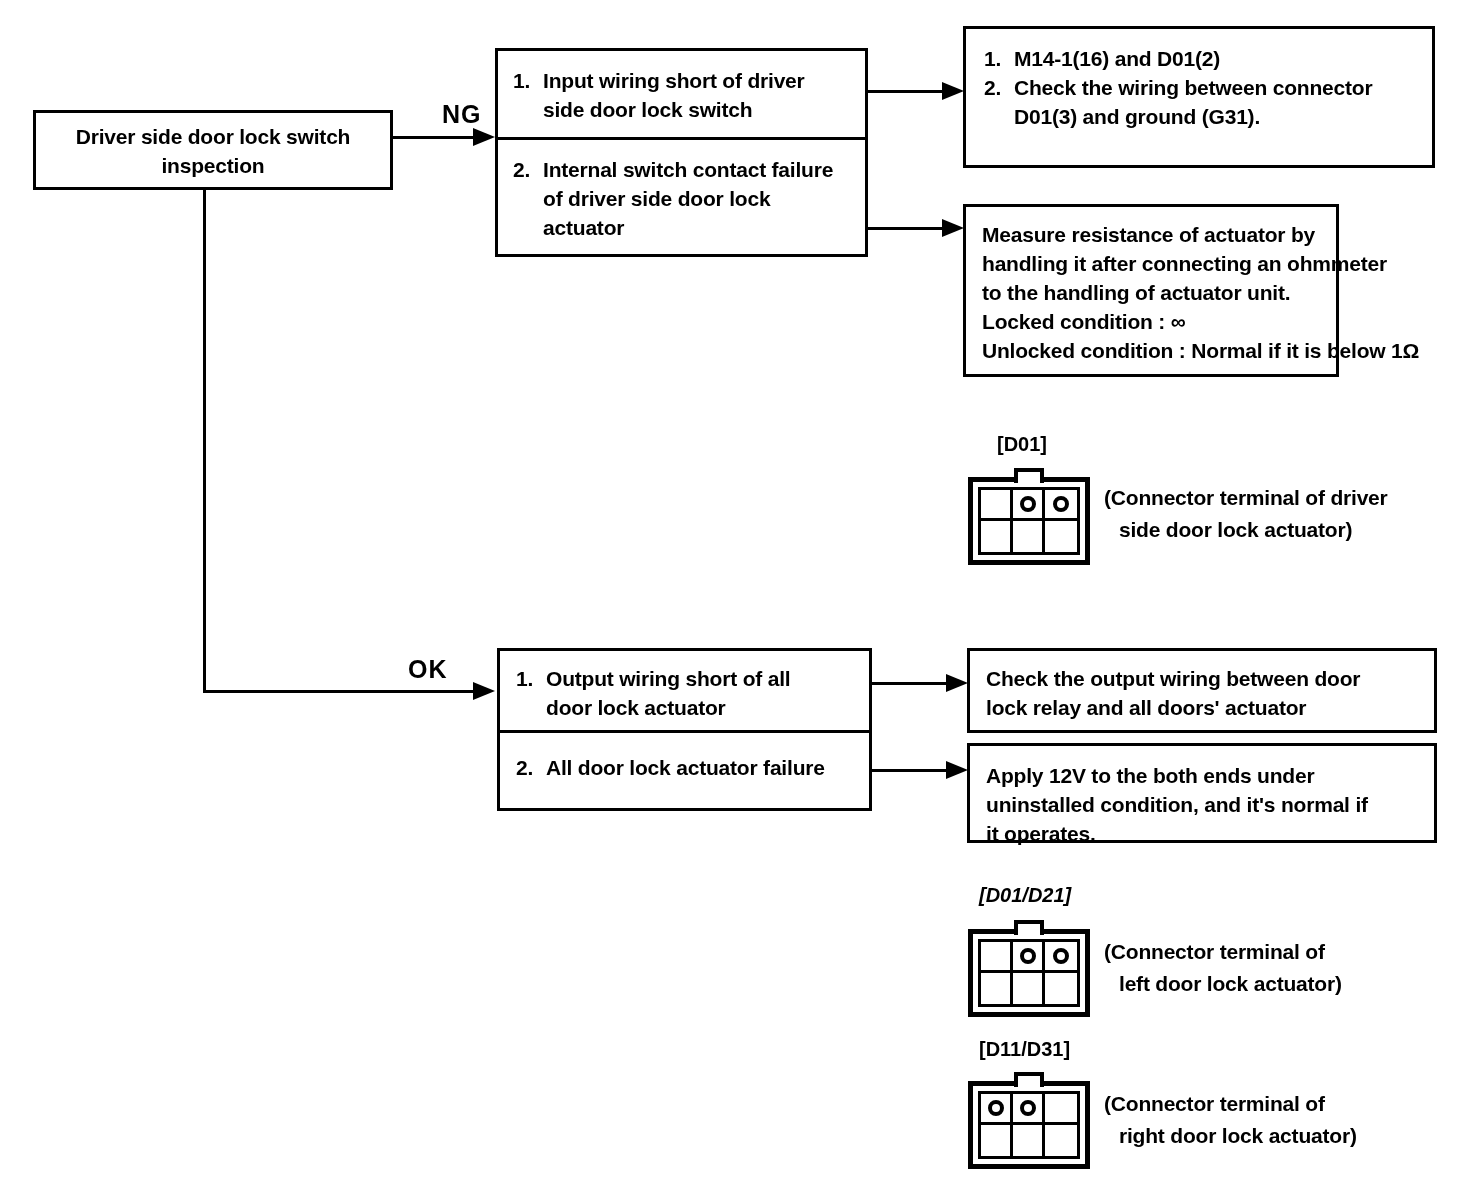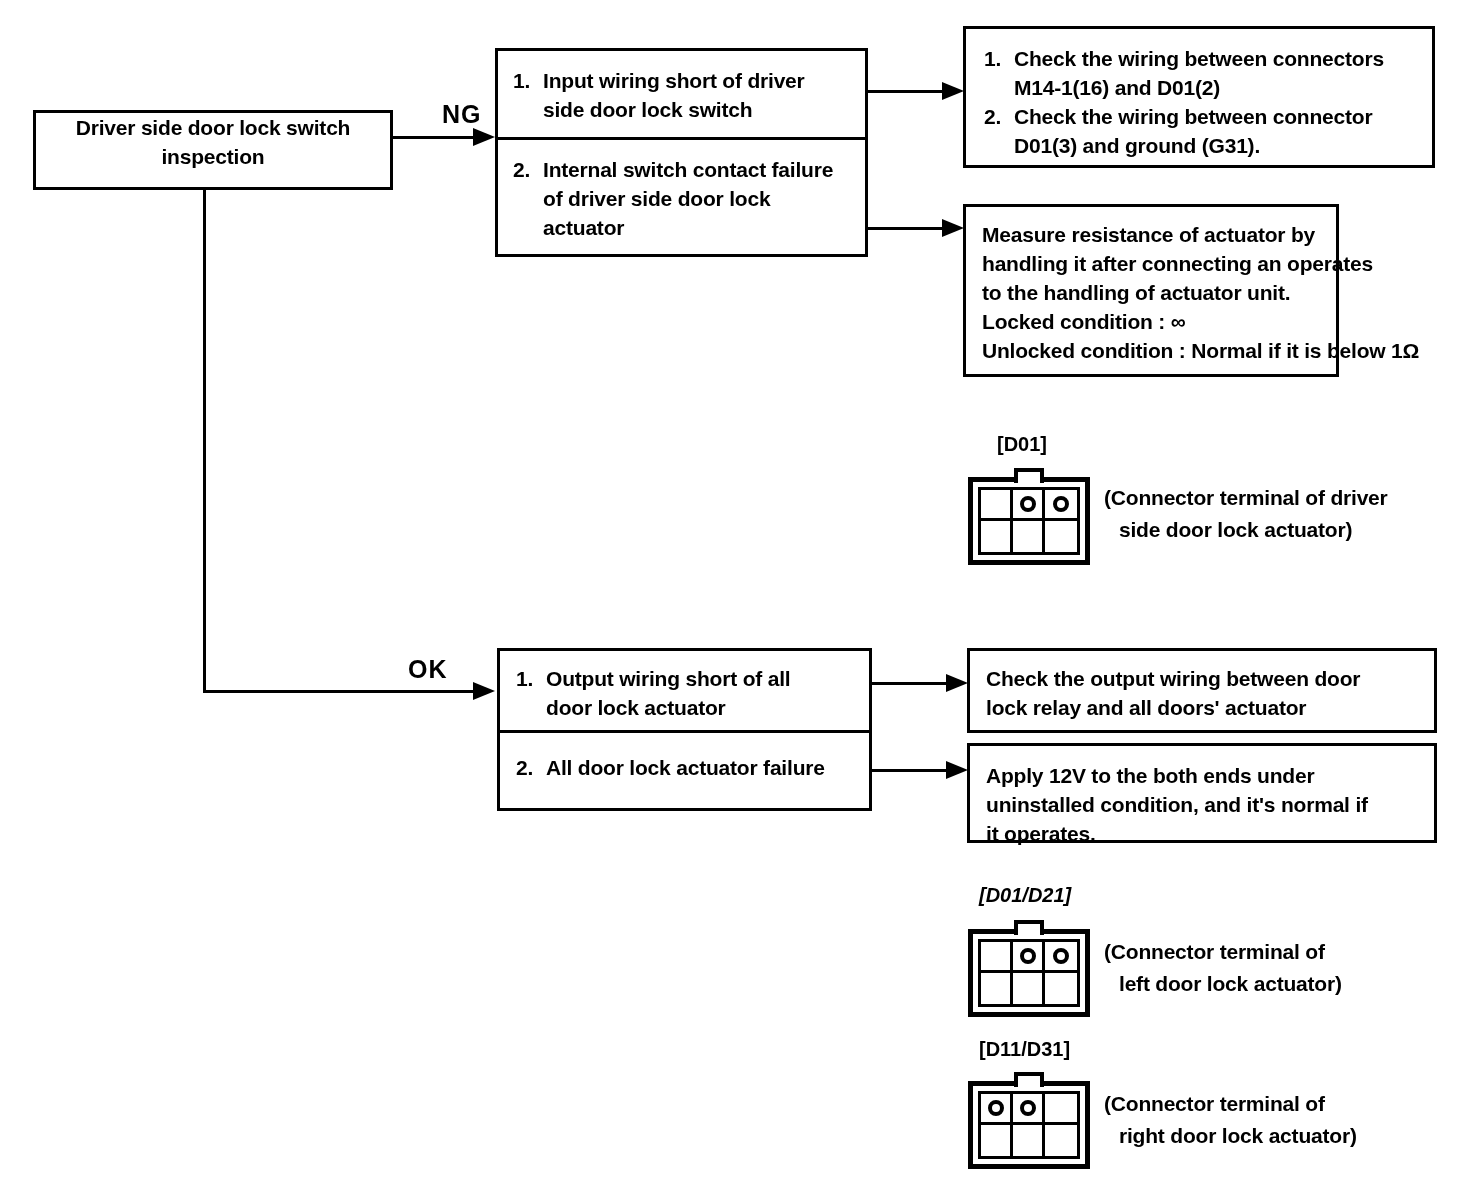--- a/index.html
+++ b/index.html
@@ -88,21 +88,21 @@
     position: absolute;
     font-size: 21px;
     line-height: 32px;
     letter-spacing: -0.2px;
   }
   .caption .ln2 { padding-left: 15px; }
 </style>
 </head>
 <body>
 
-<div class="fbox center-text" style="left:33px; top:110px; width:360px; height:80px; ">
+<div class="fbox center-text" style="left:33px; top:110px; width:360px; height:80px; padding-top:9px;">
   <span class="ln">Driver side door lock switch</span>
   <span class="ln">inspection</span>
 </div>
 
 <div class="hline" style="left:393px; top:136px; width:81px;"></div>
 <div class="ahead" style="left:473px; top:128px;"></div>
 <div class="branch-label" style="left:442px; top:100px;">NG</div>
 
 <div class="vline" style="left:203px; top:190px; height:503px;"></div>
 <div class="hline" style="left:203px; top:690px; width:271px;"></div>
@@ -133,36 +133,35 @@
 
 <div class="hline" style="left:868px; top:90px; width:76px;"></div>
 <div class="ahead" style="left:942px; top:82px;"></div>
 <div class="hline" style="left:868px; top:227px; width:76px;"></div>
 <div class="ahead" style="left:942px; top:219px;"></div>
 
 <div class="fbox" style="left:963px; top:26px; width:472px; height:142px; padding:15px 6px 0 18px;">
   <div class="li">
     <span class="num">1.</span>
     <span class="txt">
-      <span class="ln">Check the wiring between connectors</span>
       <span class="ln">M14-1(16) and D01(2)</span>
     </span>
   </div>
   <div class="li">
     <span class="num">2.</span>
     <span class="txt">
       <span class="ln">Check the wiring between connector</span>
       <span class="ln">D01(3) and ground (G31).</span>
     </span>
   </div>
 </div>
 
 <div class="fbox" style="left:963px; top:204px; width:376px; height:173px; padding:13px 6px 0 16px;">
   <span class="ln">Measure resistance of actuator by</span>
-  <span class="ln">handling it after connecting an operates</span>
+  <span class="ln">handling it after connecting an ohmmeter</span>
   <span class="ln">to the handling of actuator unit.</span>
   <span class="ln">Locked condition : ∞</span>
   <span class="ln">Unlocked condition : Normal if it is below 1Ω</span>
 </div>
 
 <div class="conn-label" style="left:997px; top:433px;">[D01]</div>
 <div class="connector" style="left:968px; top:477px;">
   <div class="conn-tab"></div>
   <div class="conn-body">
     <div class="cell br bb"></div>

